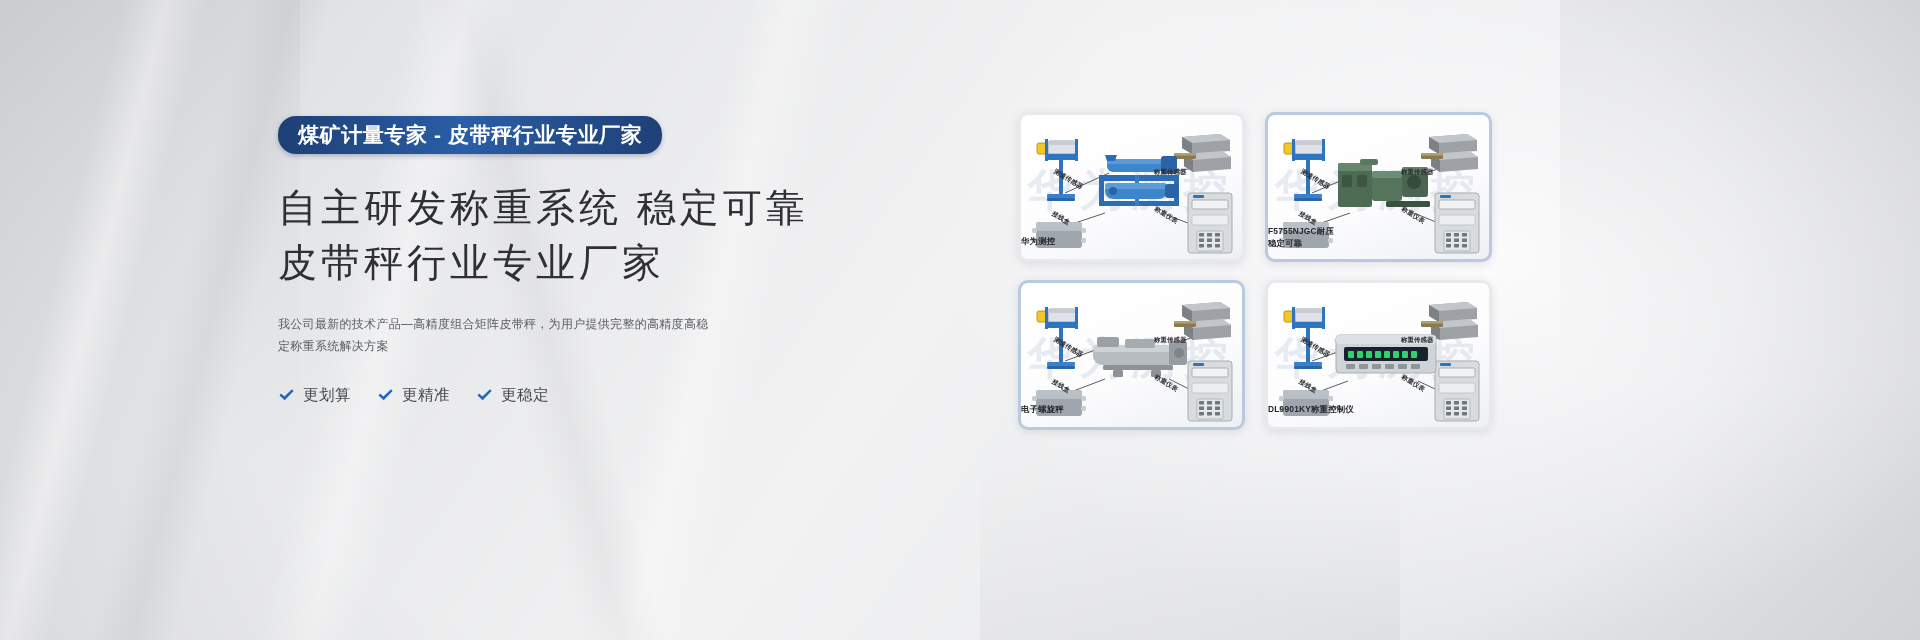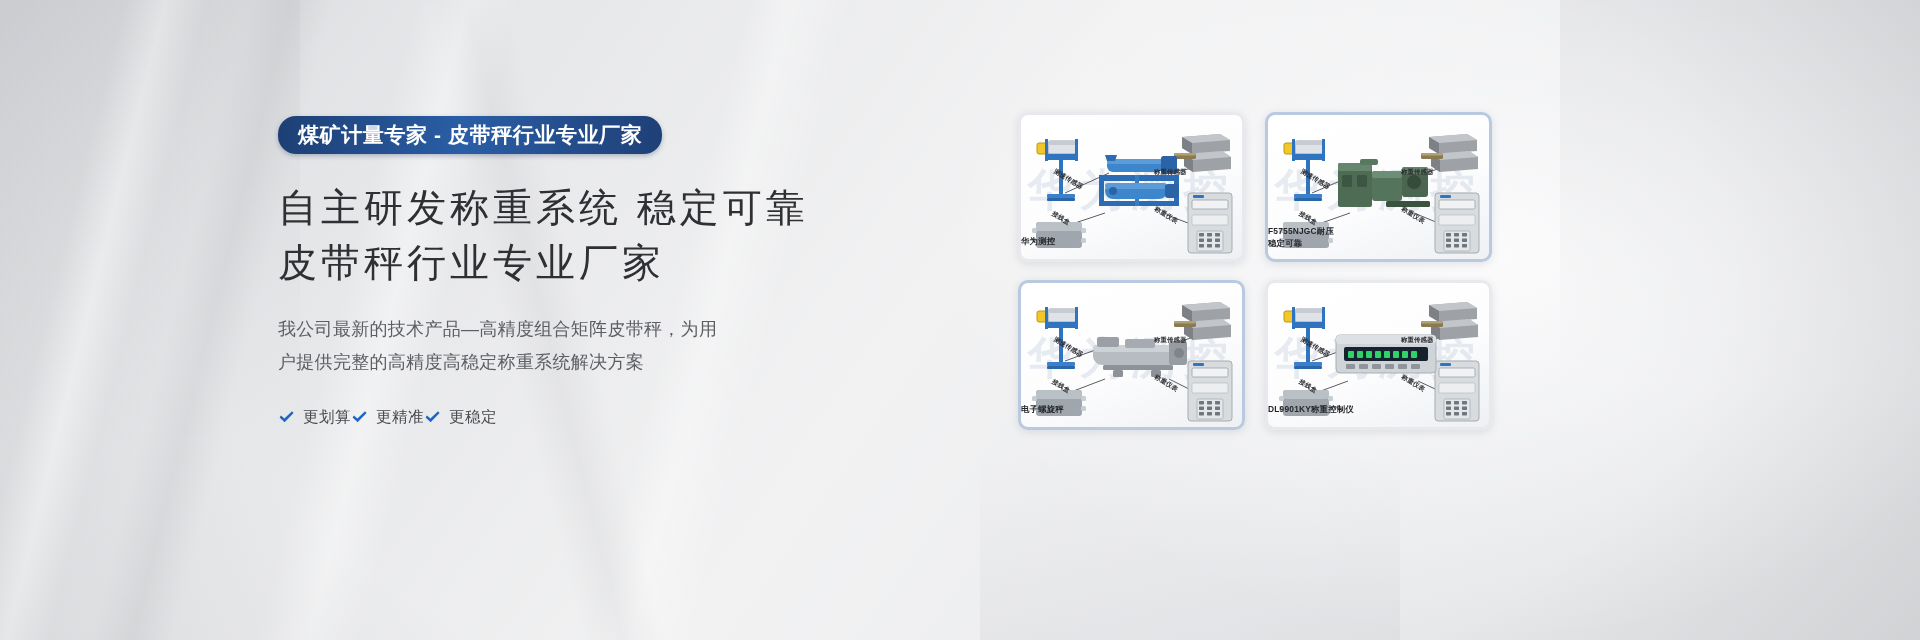--- a/index.html
+++ b/index.html
@@ -69,31 +69,32 @@
     font-weight: 400;
     color: #2f3033;
     letter-spacing: 4px;
     line-height: 1.42;
     white-space: nowrap;
   }
   .headline .ln { display: block; }
 
   .desc {
     margin-top: 22px;
-    font-size: 18px;
+    font-size: 12px;
     line-height: 1.85;
     color: #5b5e64;
     letter-spacing: .3px;
     width: 440px;
   }
 
   .features {
     margin-top: 28px;
     display: flex;
     align-items: center;
+    gap: 26px;
   }
   .feature { display: flex; align-items: center; gap: 8px; }
   .feature .tick {
     width: 17px; height: 17px;
     display: inline-block;
     flex: 0 0 auto;
     color: #1f66c4;
   }
   .feature .tick svg { display: block; width: 17px; height: 17px; }
   .feature .ftext {

